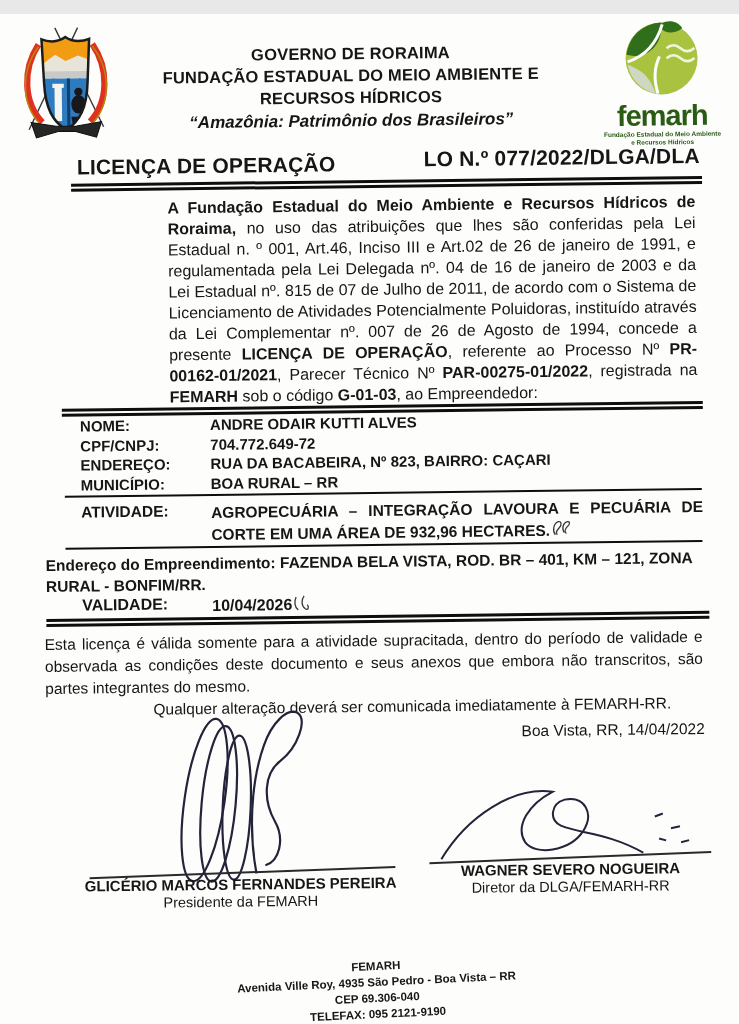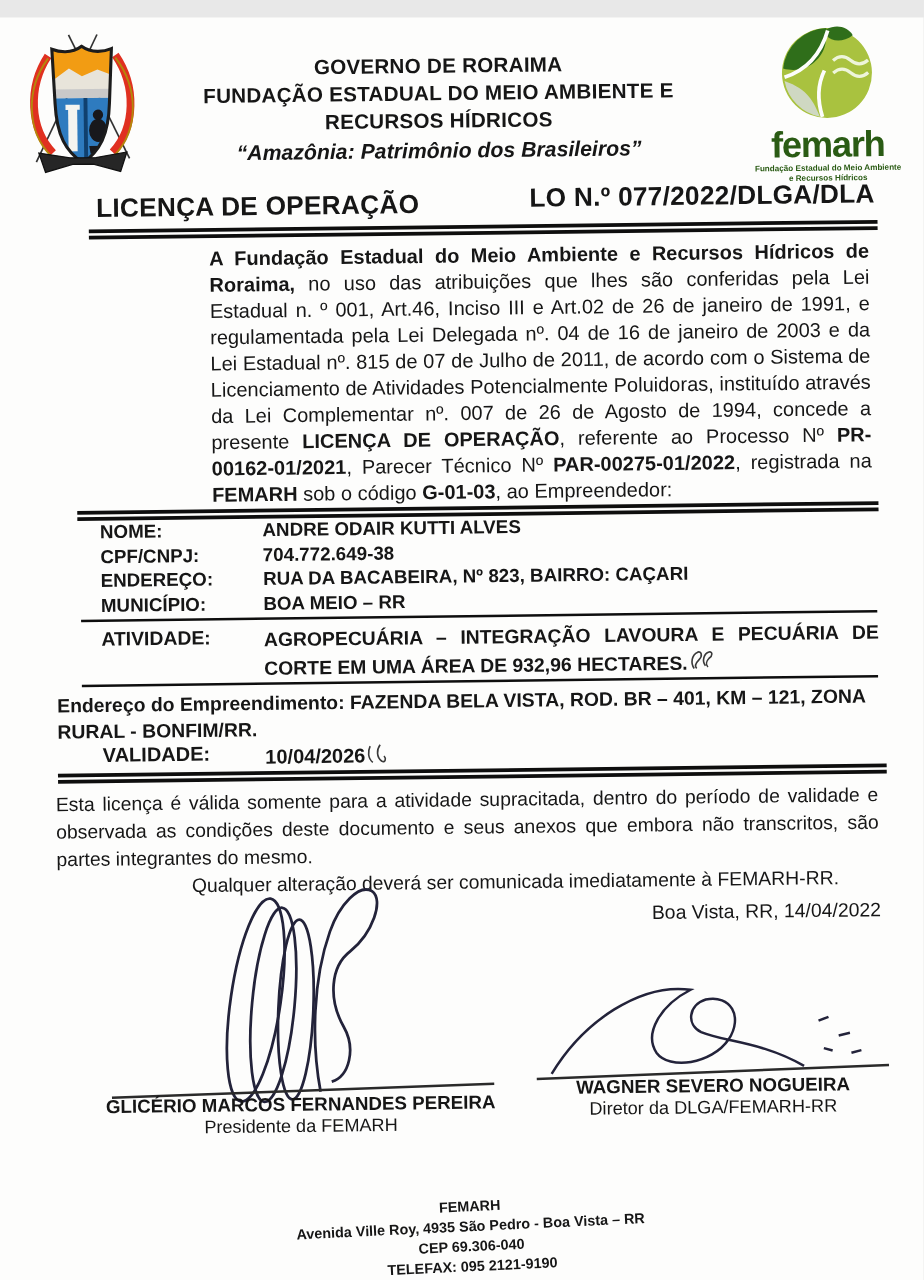--- a/index.html
+++ b/index.html
@@ -145,29 +145,29 @@
 
     <div class="rule-double rd-empr"></div>
 
     <div class="info">
       <div class="info-row">
         <span class="lbl">NOME:</span>
         <span class="val">ANDRE ODAIR KUTTI ALVES</span>
       </div>
       <div class="info-row">
         <span class="lbl">CPF/CNPJ:</span>
-        <span class="val">704.772.649-38</span>
+        <span class="val">704.772.649-72</span>
       </div>
       <div class="info-row">
         <span class="lbl">ENDEREÇO:</span>
         <span class="val">RUA DA BACABEIRA, Nº 823, BAIRRO: CAÇARI</span>
       </div>
       <div class="info-row">
         <span class="lbl">MUNICÍPIO:</span>
-        <span class="val">BOA MEIO – RR</span>
+        <span class="val">BOA RURAL – RR</span>
       </div>
     </div>
 
     <div class="rule-single rs-ativ1"></div>
 
     <div class="ativ">
       <span class="lbl">ATIVIDADE:</span>
       <span class="val"><span>AGROPECUÁRIA – INTEGRAÇÃO LAVOURA E PECUÁRIA DE CORTE EM UMA ÁREA DE 932,96 HECTARES.</span><svg class="hand" width="22" height="20" viewBox="0 0 22 20">
             <path d="M5,16 C2,12 3,5 8,3 C11,2 12,6 9,9 C7,11 5,14 7,16" fill="none" stroke="#3a3a3a" stroke-width="1.3"></path>
             <path d="M14,14 C11,10 13,4 17,3 C20,2.5 20,6 17,8 C15,10 14,13 16,15" fill="none" stroke="#3a3a3a" stroke-width="1.3"></path>

